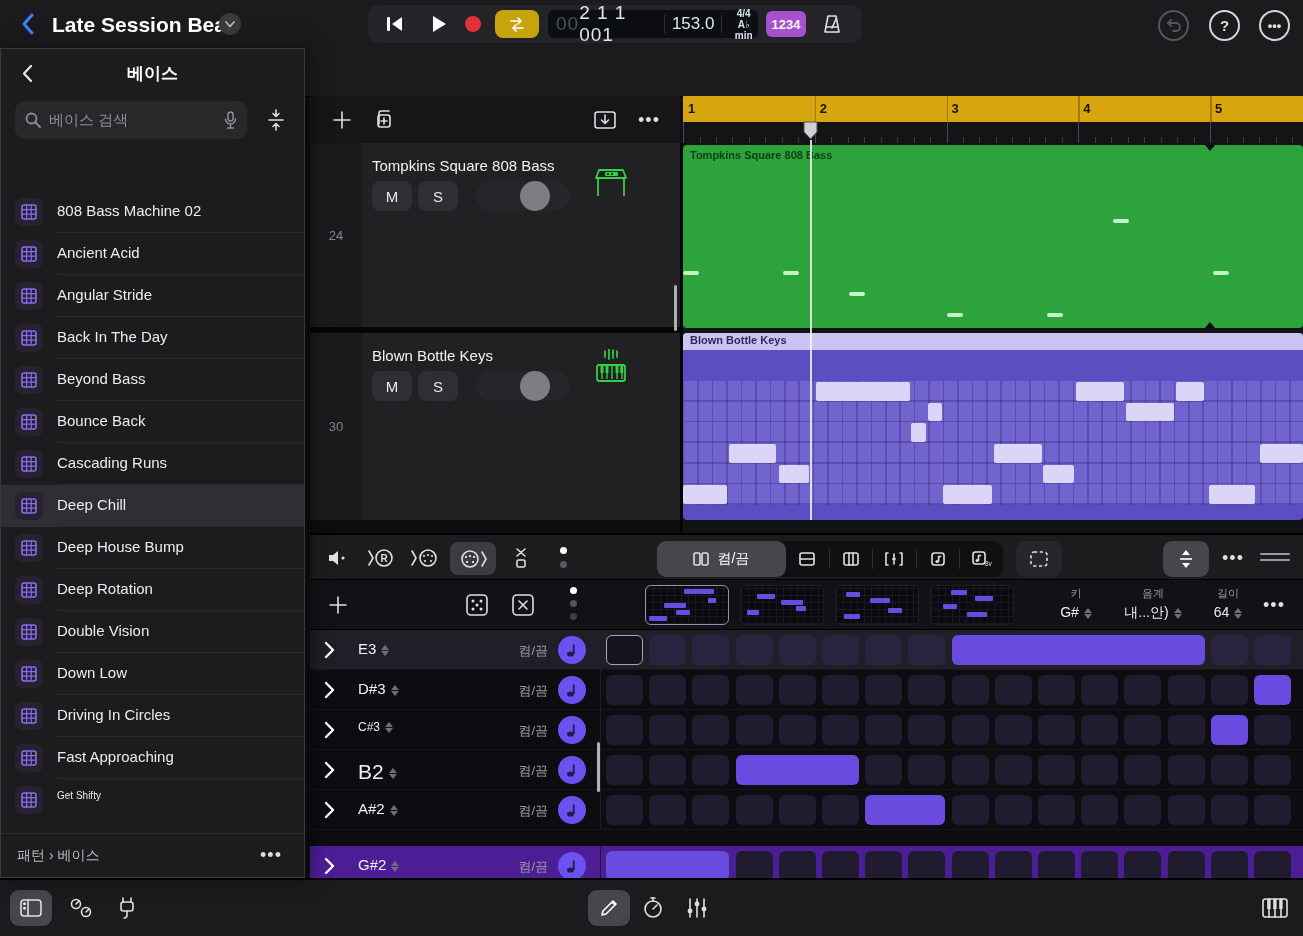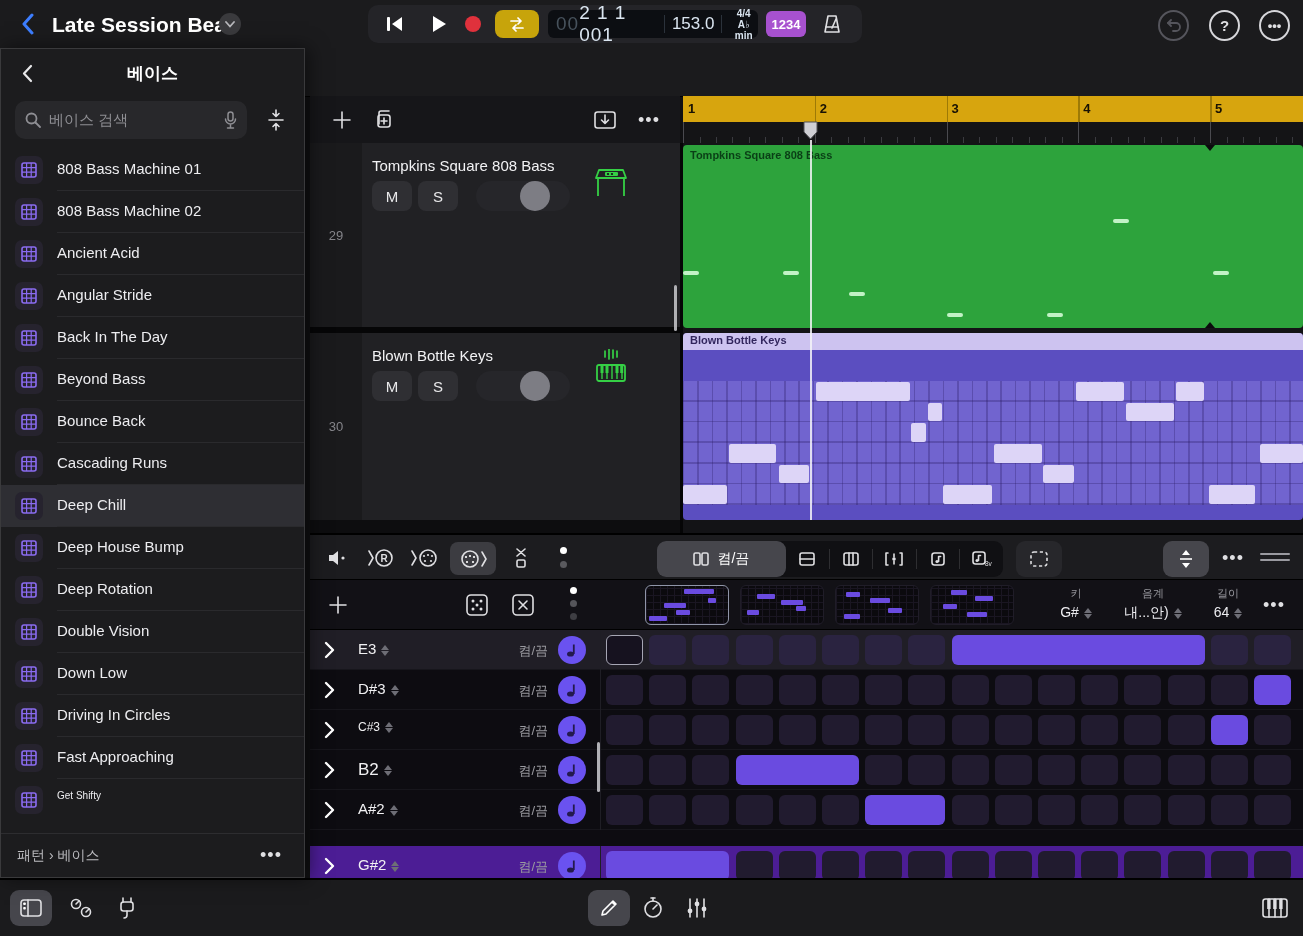--- a/index.html
+++ b/index.html
@@ -272,21 +272,21 @@
         <div style="position: absolute; left: 576.4px; top: 15px; width: 1px; height: 6px; background: rgb(58, 58, 63);"></div>
         <div style="position: absolute; left: 592.9px; top: 15px; width: 1px; height: 6px; background: rgb(58, 58, 63);"></div>
         <div style="position: absolute; left: 609.3px; top: 15px; width: 1px; height: 6px; background: rgb(58, 58, 63);"></div>
       </div>
   </div>
 
   <div class="abs" style="left:310px;top:143px;width:993px;height:390px;background:#0d0d0f;">
 
     <div class="abs" style="left:0;top:0;width:370px;height:184px;background:#212124;">
       <div class="abs ic" style="left:0;top:0;width:52px;height:184px;background:#1a1a1c;color:#85858a;font-size:13px;">
-        <span>29</span>
+        <span>24</span>
       </div>
       <div class="abs" style="left:62px;top:14px;font-size:15px;color:#f2f2f4;">Tompkins Square 808 Bass</div>
       <div class="abs ic" style="left:62px;top:38px;width:40px;height:30px;background:#2f2f33;border-radius:8px;font-size:15px;">
           <span>M</span>
         </div>
       <div class="abs ic" style="left:108px;top:38px;width:40px;height:30px;background:#2f2f33;border-radius:8px;font-size:15px;">
           <span>S</span>
         </div>
       <div class="abs" style="left:166px;top:38px;width:94px;height:30px;background:#26262a;border-radius:15px;">
         <div class="abs" style="left:44px;top:0;width:30px;height:30px;border-radius:50%;background:#7d7d84;"></div>
@@ -691,21 +691,21 @@
         <div style="position: absolute; left: 857.6px; top: 5px; width: 37px; height: 30px; border-radius: 6px; background: rgb(33, 27, 47);"></div>
         <div style="position: absolute; left: 944px; top: 5px; width: 37px; height: 30px; border-radius: 6px; background: rgb(33, 27, 47);"></div>
         <div style="position: absolute; left: 900.8px; top: 5px; width: 37px; height: 30px; border-radius: 6px; background: rgb(106, 75, 224);"></div>
       </div>
       <div style="position: absolute; left: 0px; top: 120px; width: 993px; height: 40px; background: rgb(13, 12, 17); border-bottom: 1px solid rgb(23, 22, 28); box-sizing: border-box;">
         <div style="position: absolute; left: 14px; top: 11px; width: 18px; height: 18px;">
           <svg width="11" height="18" viewBox="0 0 11 18">
             <path d="M2 2 L9 9 L2 16" stroke="#fff" stroke-width="2.4" fill="none" stroke-linecap="round" stroke-linejoin="round"></path>
           </svg>
         </div>
-        <div style="position: absolute; left: 48px; top: 10px; font-size: 17px; color: rgb(240, 240, 242);">B2<span class="stepper">
+        <div style="position: absolute; left: 48px; top: 10px; font-size: 21px; color: rgb(240, 240, 242);">B2<span class="stepper">
             <i class="up"></i>
             <i class="dn"></i>
           </span></div>
         <div style="position: absolute; left: 190px; top: 12px; width: 48px; text-align: right; font-size: 13px; color: rgb(154, 154, 160);">켬/끔</div>
         <div style="position: absolute; left: 248px; top: 6px; width: 28px; height: 28px; border-radius: 50%; background: rgb(106, 82, 240); display: flex; align-items: center; justify-content: center;">
           <svg width="13" height="14" viewBox="0 0 13 14">
             <ellipse cx="4.5" cy="11" rx="3.5" ry="2.6" fill="#241a4e"></ellipse>
             <path d="M7.8 11 V1.5" stroke="#241a4e" stroke-width="1.8"></path>
           </svg>
         </div>
@@ -818,30 +818,20 @@
       </span>
     </div>
     <div class="abs ic" style="left:258px;top:55px;width:34px;height:32px;">
       <svg width="18" height="22" viewBox="0 0 18 22">
           <path d="M9 1 V7 M6 4.5 L9 7.5 L12 4.5" class="stk" stroke-width="1.7"></path>
           <path d="M2 11 H16" class="stk" stroke-width="1.7"></path>
           <path d="M9 21 V15 M6 17.5 L9 14.5 L12 17.5" class="stk" stroke-width="1.7"></path>
         </svg>
     </div>
     <div id="loopList" class="abs" style="left:0;top:100px;width:303px;height:684px;overflow:hidden;">
-        <div style="position: absolute; left: 0px; top: 0px; width: 303px; height: 42px;">
-          <div style="left: 14px; top: 7px; width: 28px; height: 28px; background: rgb(38, 35, 46); border-radius: 7px; display: flex; align-items: center; justify-content: center; position: absolute;">
-            <svg width="16" height="16" viewBox="0 0 16 16">
-              <rect x="1" y="1" width="14" height="14" rx="2" stroke="#8a6cf0" stroke-width="1.6" fill="none"></rect>
-              <path d="M1 5.6 H15 M1 10.2 H15 M5.6 1 V15 M10.2 1 V15" stroke="#8a6cf0" stroke-width="1.2"></path>
-            </svg>
-          </div>
-          <div style="position: absolute; left: 56px; top: 11px; font-size: 15px; color: rgb(237, 237, 240);">808 Bass Machine 01</div>
-          <div style="position: absolute; left: 56px; top: 41px; width: 247px; height: 1px; background: rgb(42, 42, 45);"></div>
-        </div>
         <div style="position: absolute; left: 0px; top: 42px; width: 303px; height: 42px; text-align: right;">
           <div style="left: 14px; top: 7px; width: 28px; height: 28px; background: rgb(38, 35, 46); border-radius: 7px; display: flex; align-items: center; justify-content: center; position: absolute;">
             <svg width="16" height="16" viewBox="0 0 16 16">
               <rect x="1" y="1" width="14" height="14" rx="2" stroke="#8a6cf0" stroke-width="1.6" fill="none"></rect>
               <path d="M1 5.6 H15 M1 10.2 H15 M5.6 1 V15 M10.2 1 V15" stroke="#8a6cf0" stroke-width="1.2"></path>
             </svg>
           </div>
           <div style="position: absolute; left: 56px; top: 11px; font-size: 15px; color: rgb(237, 237, 240);">808 Bass Machine 02</div>
           <div style="position: absolute; left: 56px; top: 41px; width: 247px; height: 1px; background: rgb(42, 42, 45);"></div>
         </div>

